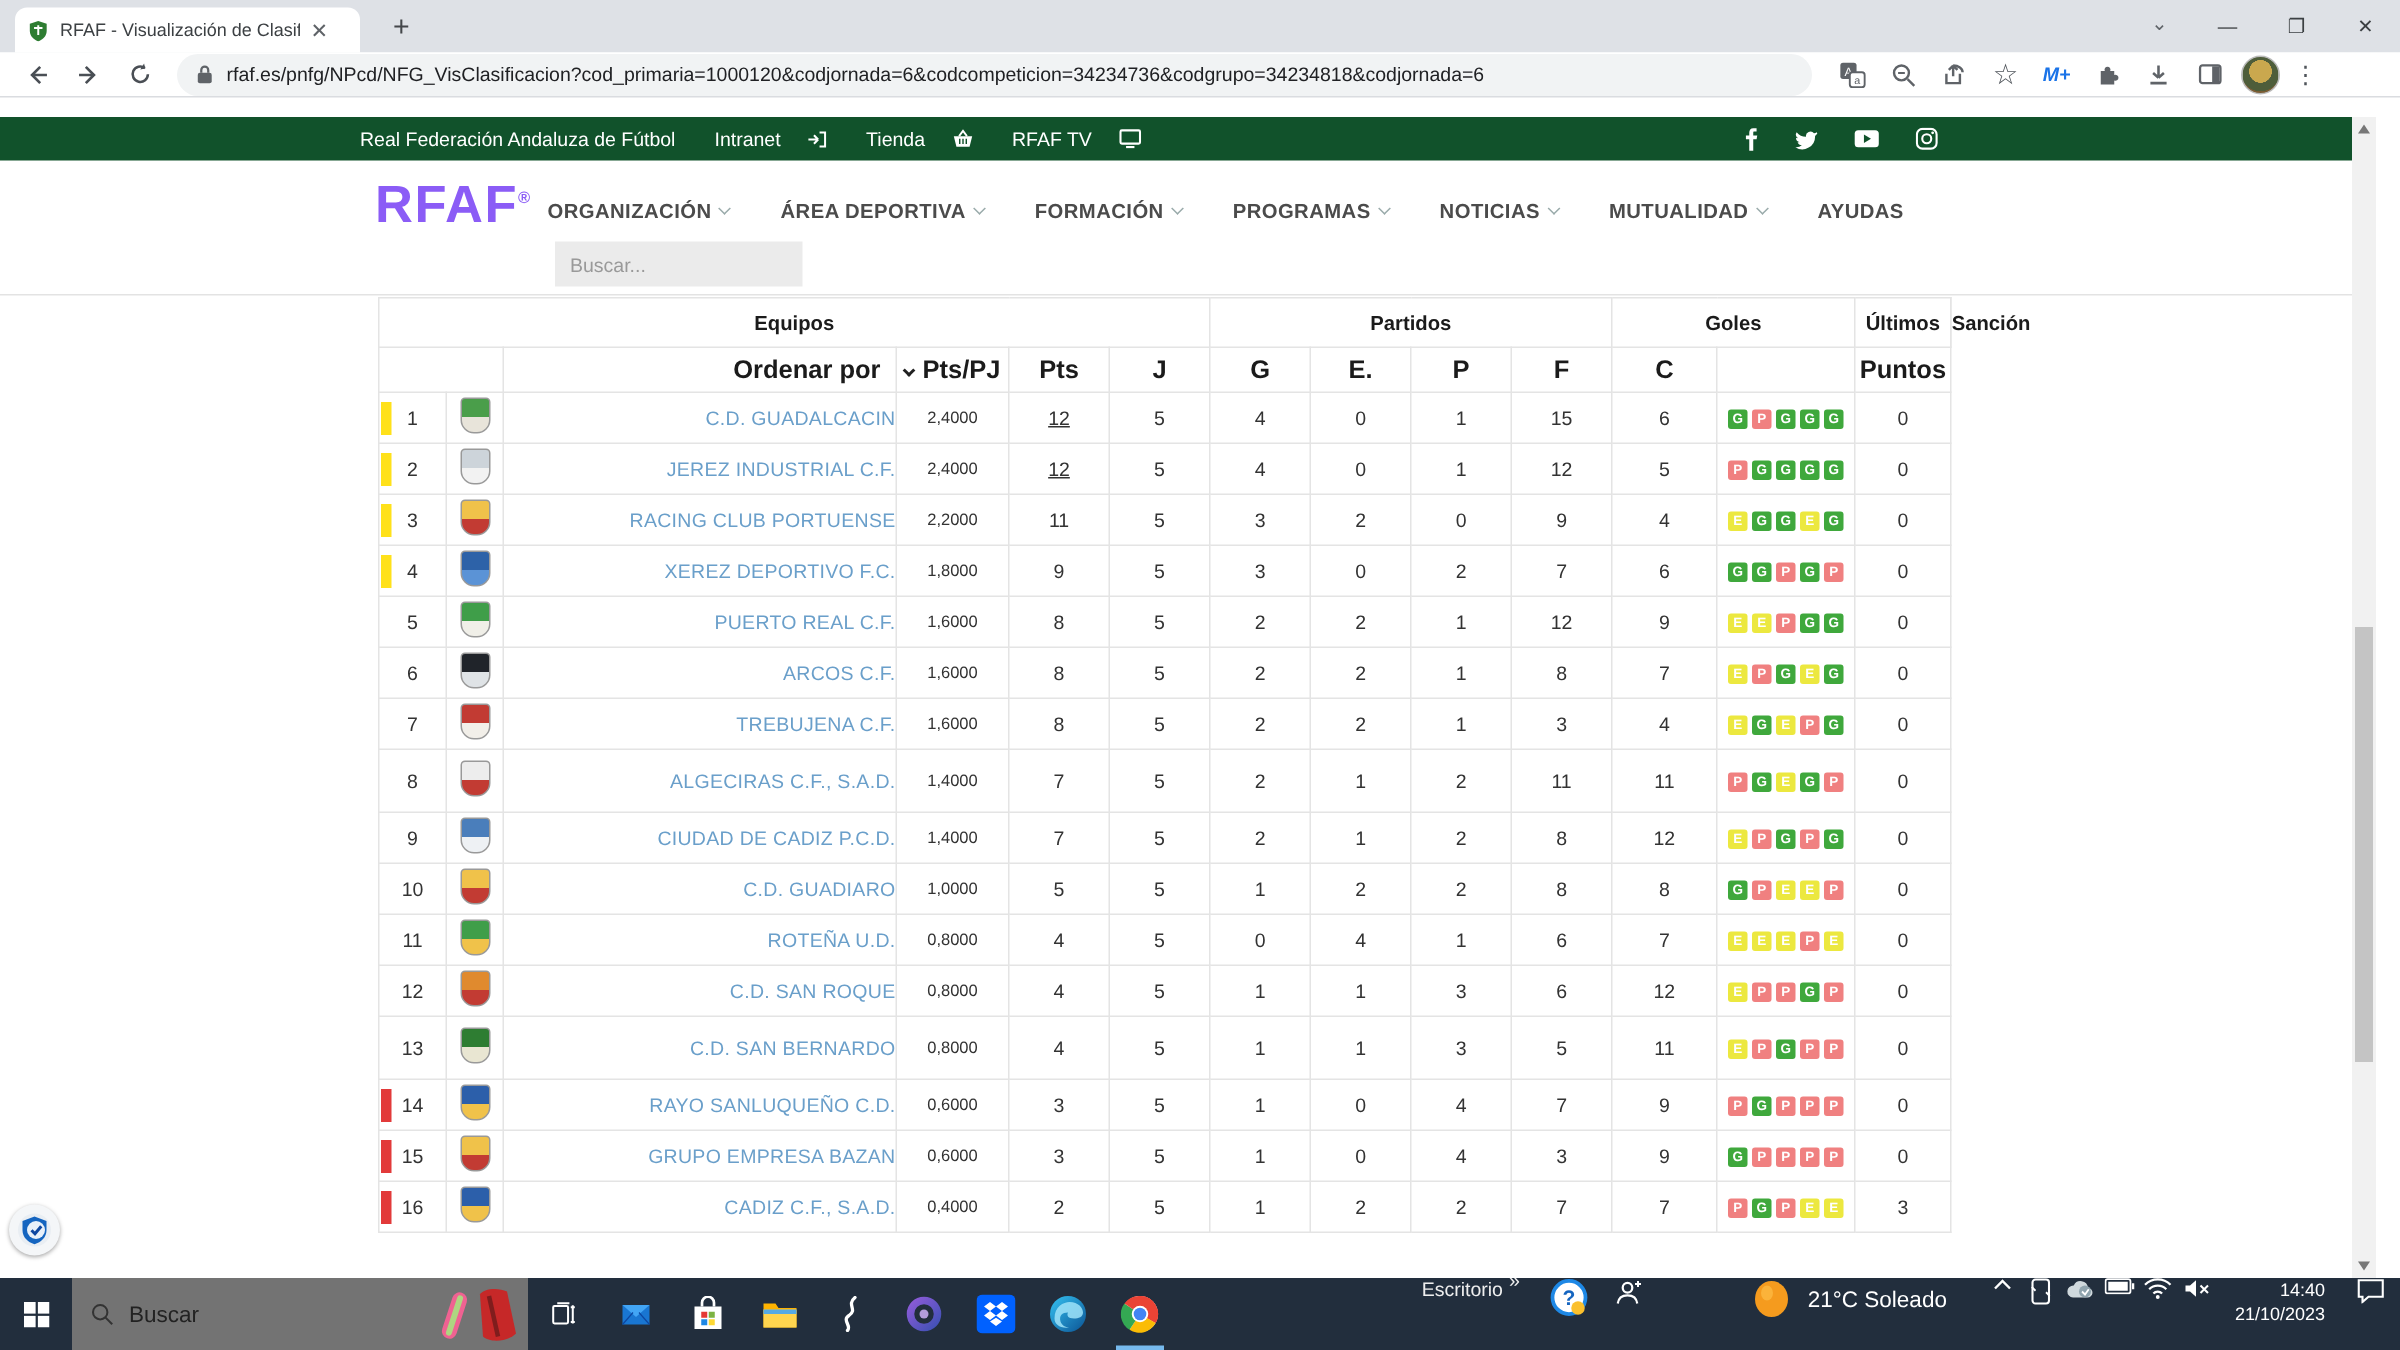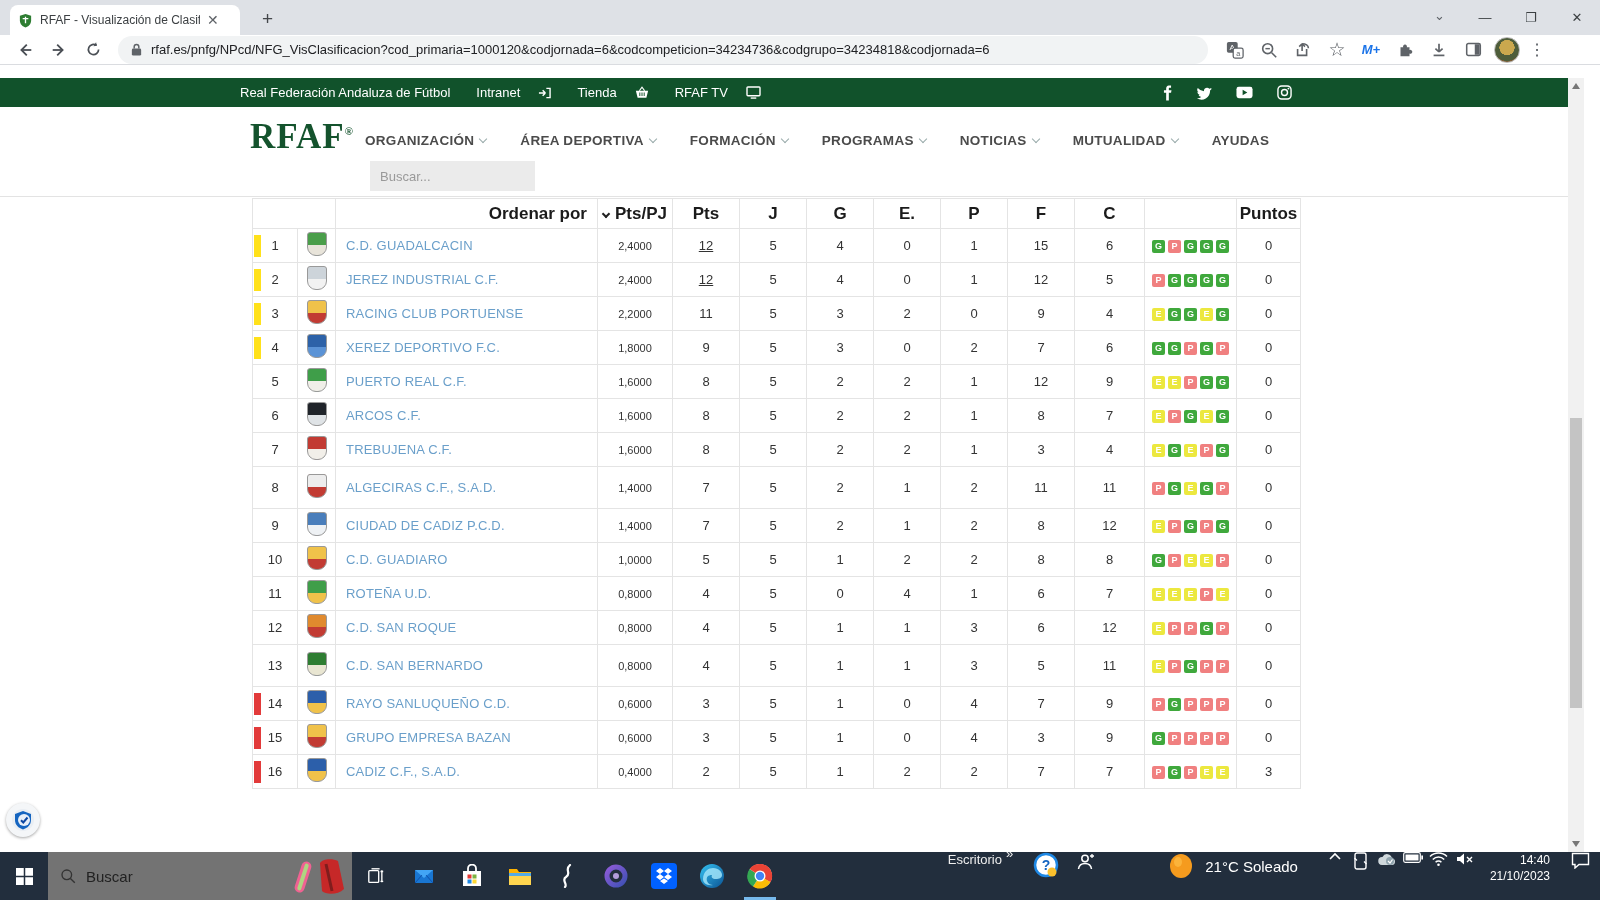--- a/index.html
+++ b/index.html
@@ -25,38 +25,38 @@
   .mplus { font-size:13px; font-weight:bold; font-style:italic; color:#1a73e8; }
 
   
   #page { position:absolute; top:78px; left:0; width:1584px; height:774px; background:#fff; overflow:hidden; }
   #greenbar { position:absolute; top:0; left:0; width:1584px; height:29px; background:#11522b; color:#fff; }
   #greenbar .inner { position:absolute; left:240px; top:0; height:29px; display:flex; align-items:center; gap:26px; font-size:13px; }
   #greenbar .lnk { display:flex; align-items:center; gap:18px; color:#fff; }
   #social { position:absolute; right:292px; top:0; height:29px; display:flex; align-items:center; gap:24px; }
 
   #siteheader { position:absolute; top:29px; left:0; width:1584px; height:89px; }
-  #logo { position:absolute; left:250px; top:10px; font-size:35px; font-weight:bold; letter-spacing:1px; color:#14532d; font-family:Liberation Serif, serif; }
+  #logo { position:absolute; left:250px; top:10px; font-size:35px; font-weight:bold; letter-spacing:1px; color:#8b5cf6; font-family:Liberation Sans, sans-serif; }
   #logo sup { font-size:11px; }
   #mainnav { position:absolute; left:365px; top:26px; display:flex; gap:34px; }
   .nav-item { display:flex; align-items:center; gap:6px; font-size:13.5px; font-weight:bold; color:#4b4b4b; letter-spacing:.3px; }
   .chev { width:6px; height:6px; border-right:1.6px solid #9aa; border-bottom:1.6px solid #9aa; transform:rotate(45deg); margin-top:-3px; }
   #site-search { position:absolute; left:370px; top:83px; width:165px; height:30px; background:#ebebeb; border:0; padding:0 10px; font-size:13px; color:#666; font-family:"Liberation Sans", sans-serif; }
   #site-search::placeholder { color:#999; }
   #header-rule { position:absolute; top:118px; left:0; width:1584px; height:1px; background:#e3e3e3; }
 
   
   #tableWrap { position:absolute; left:252px; top:120px; width:1048px; }
   table { border-collapse:collapse; width:1048px; table-layout:fixed; }
   th, td { border:1px solid #e4e4e4; font-size:13px; color:#333; text-align:center; padding:0; }
   tr.ghead th { height:33px; font-size:13.5px; color:#1b1b1b; }
   tr.shead th { height:30px; font-size:17px; color:#1b1b1b; }
   td { height:34px; }
   tr.tall td { height:42px; }
-  .c-name, th.h-ordenar { text-align:left; }
+  .c-name, th.h-ordenar { text-align:right; }
   th.h-ordenar { text-align:right; padding-right:10px; }
   .c-pos { position:relative; }
   .zone { position:absolute; left:1px; top:50%; transform:translateY(-50%); width:7px; height:22px; }
   .zone.up { background:#ffe11a; } .zone.down { background:#e23a3a; }
   .crest { display:inline-block; width:20px; height:24px; border:1px solid #999; border-radius:3px 3px 9px 9px; }
   .c-name a { color:#6a9fca; text-decoration:none; font-size:13px; letter-spacing:.2px; }
   .c-ptspj { font-size:11px; }
   .u { text-decoration:underline; }
   .c-last { white-space:nowrap; }
   .b { display:inline-block; width:13px; height:13px; margin:0 1.5px; border-radius:2px; color:#fff; font-size:9px; font-weight:bold; line-height:13px; text-align:center; vertical-align:middle; }
@@ -279,20 +279,27 @@
           <col style="width:67px">
           <col style="width:67px">
           <col style="width:67px">
         <col style="width:67px">
           <col style="width:67px">
           <col style="width:70px">
           <col style="width:92px">
           <col style="width:64px">
       </colgroup>
       <tbody>
+          <tr class="ghead">
+        <th colspan="6">Equipos</th>
+        <th colspan="4">Partidos</th>
+        <th colspan="2">Goles</th>
+        <th>Últimos</th>
+        <th>Sanción</th>
+      </tr>
       <tr class="shead">
         <th colspan="2"></th>
         <th class="h-ordenar">Ordenar por</th>
         <th><span class="sortchev"></span><span>Pts/PJ</span></th>
         <th>Pts</th>
         <th>J</th>
         <th>G</th>
         <th>E.</th>
         <th>P</th>
         <th>F</th>

